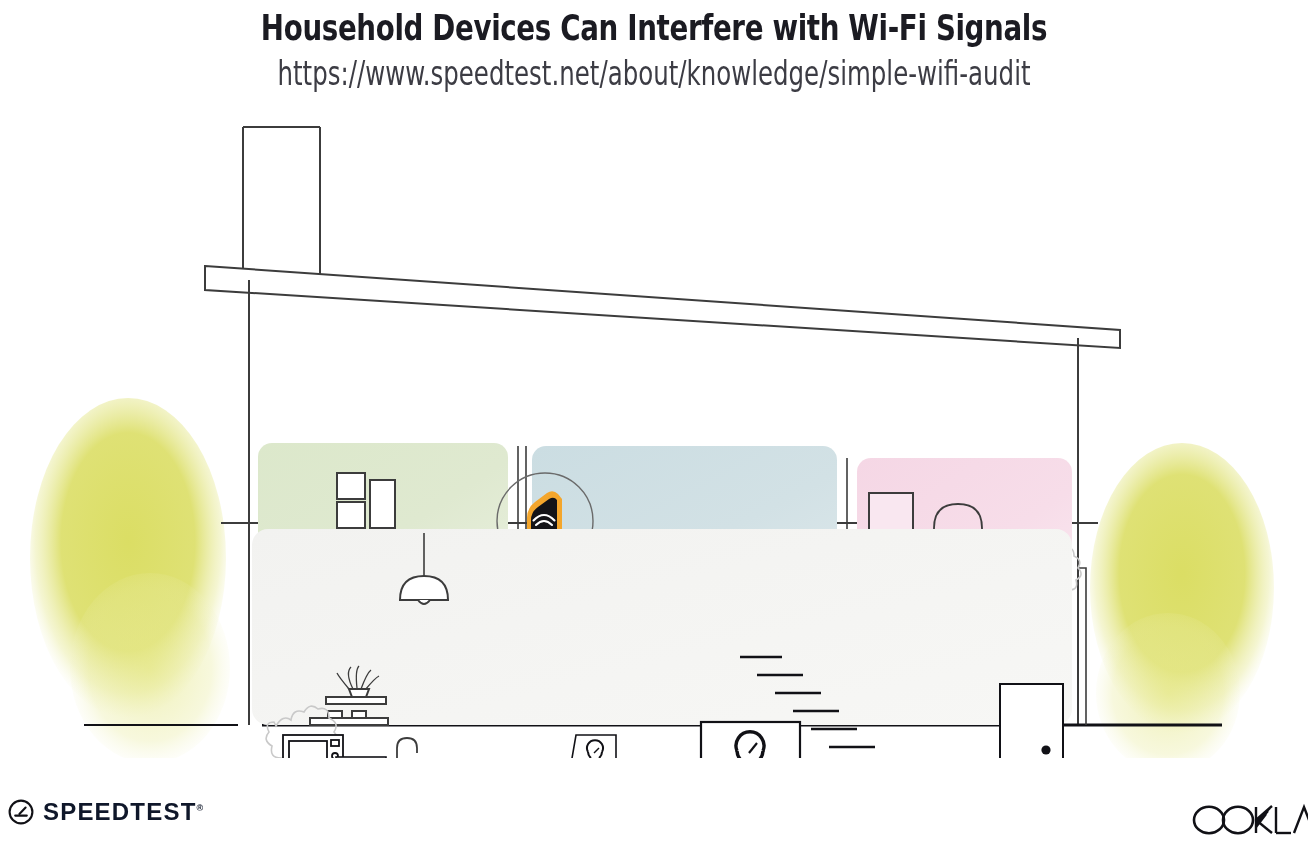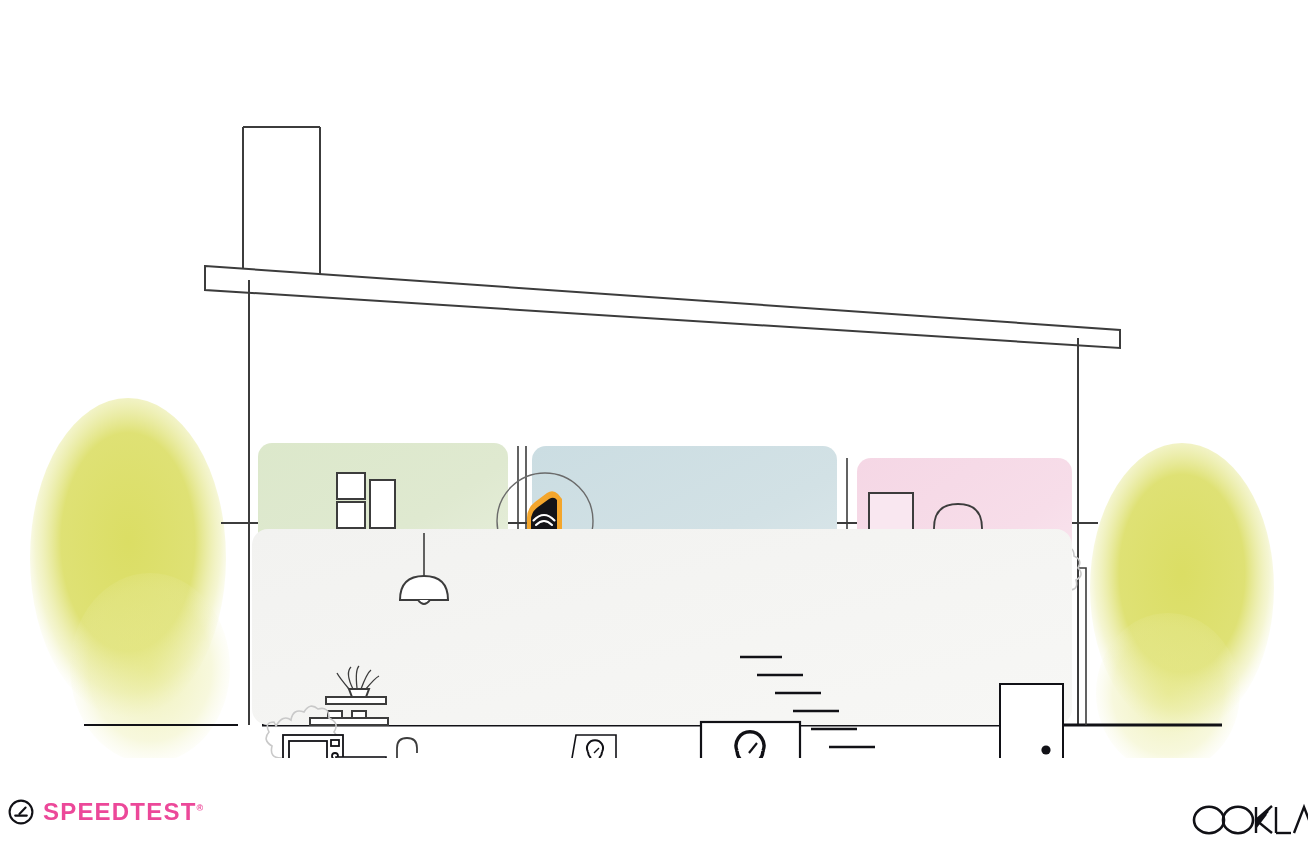--- a/index.html
+++ b/index.html
@@ -51,35 +51,39 @@
   
   .footer{
     position:absolute;left:0;top:780px;width:1308px;height:70px;
   }
   .brand-speedtest{
     position:absolute;left:8px;top:18px;
     display:flex;align-items:center;gap:9px;
   }
   .brand-speedtest .wordmark{
     font-family:"Liberation Sans Narrow","Liberation Sans",sans-serif;
-    font-weight:700;font-size:24px;letter-spacing:1.2px;color:#ec4899;
+    font-weight:700;font-size:24px;letter-spacing:1.2px;color:#0f172a;
     position:relative;
   }
   .brand-speedtest .reg{
     font-size:9px;vertical-align:super;letter-spacing:0;
   }
   .brand-ookla{
     position:absolute;right:-6px;top:22px;
   }
 </style>
 </head>
 <body>
 
 <div class="stage">
 
+  <div class="header">
+    <h1 class="title">Household Devices Can Interfere with Wi-Fi Signals</h1>
+    <div class="subtitle">https://www.speedtest.net/about/knowledge/simple-wifi-audit</div>
+  </div>
 
   <div class="illustration">
     <svg viewBox="0 0 1308 650" xmlns="http://www.w3.org/2000/svg">
       <defs>
         <radialGradient id="bushA" cx="50%" cy="45%" r="55%">
           <stop offset="0%" stop-color="#D9DC5C" stop-opacity="0.95"></stop>
           <stop offset="62%" stop-color="#D9DC5C" stop-opacity="0.85"></stop>
           <stop offset="86%" stop-color="#E8EA9B" stop-opacity="0.45"></stop>
           <stop offset="100%" stop-color="#F2F3C8" stop-opacity="0"></stop>
         </radialGradient>

